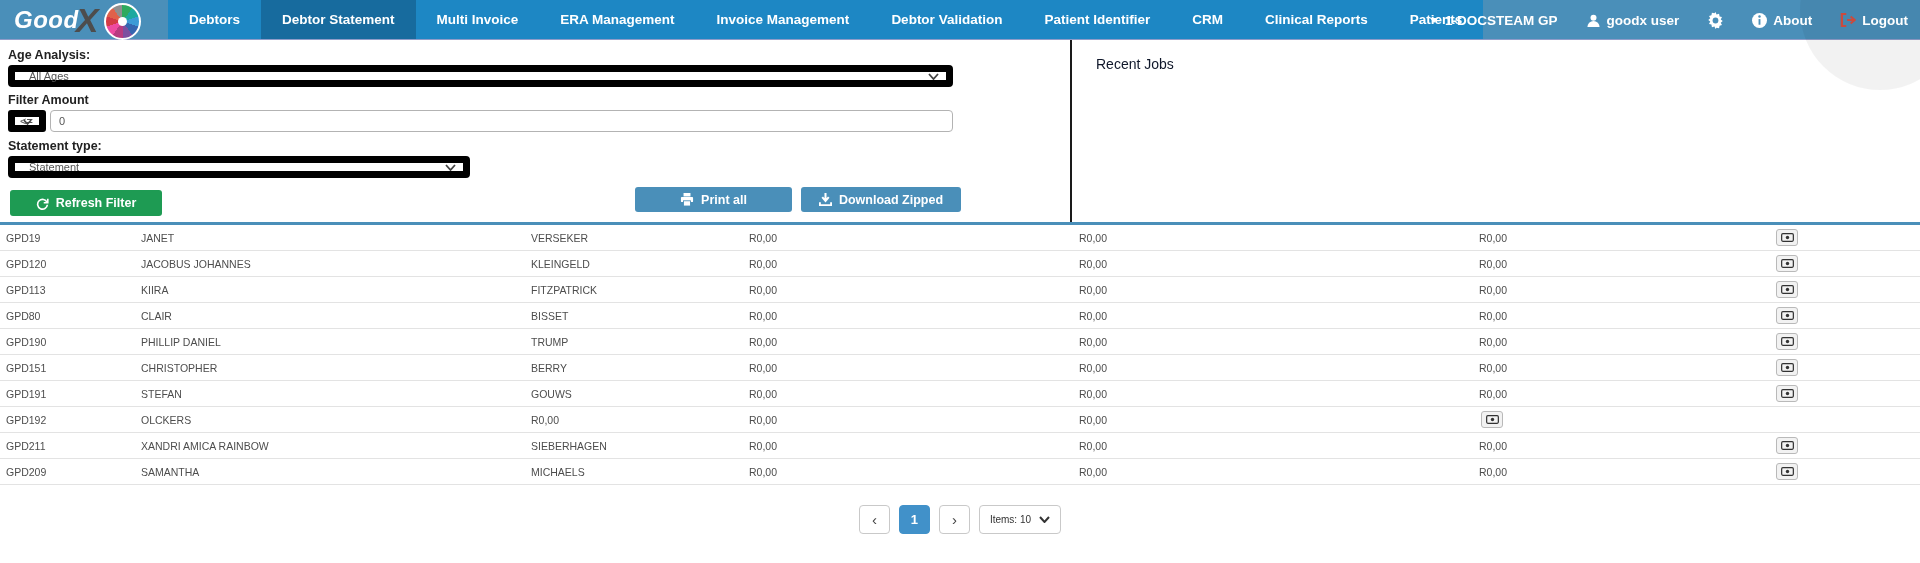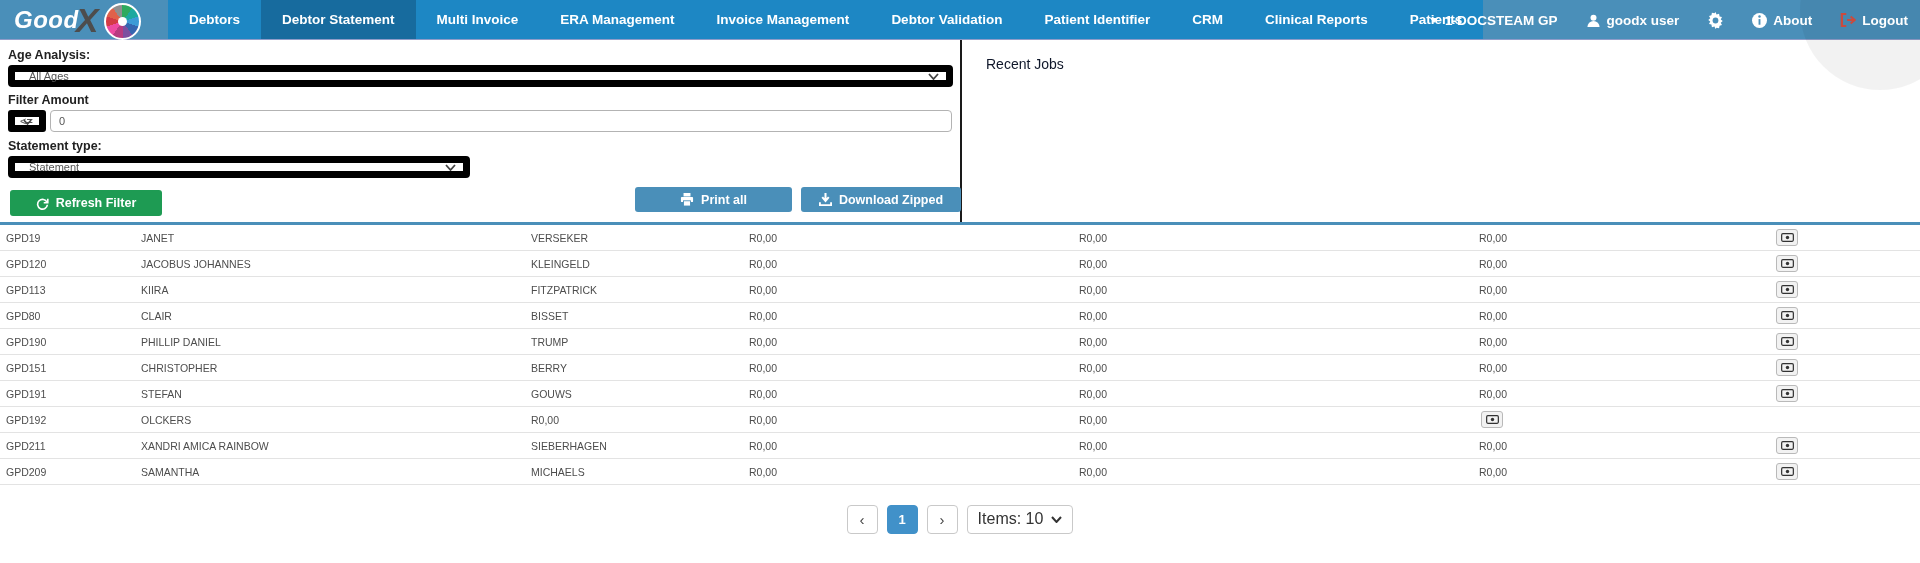--- a/index.html
+++ b/index.html
@@ -25,21 +25,21 @@
   .nav-tab { display:flex; align-items:center; padding:8px 21px; color:#ffffff; font-size:13.5px;
              font-weight:bold; cursor:pointer; white-space:nowrap; background:#1d87c4; }
   .nav-tab.active { background:#176b9e; }
   .nav-right { position:absolute; right:12px; top:0; height:40px; display:flex; align-items:center;
                gap:28px; color:#ffffff; font-size:13.5px; font-weight:bold; z-index:2; }
   .nav-right .nav-item { display:flex; align-items:center; gap:6px; cursor:pointer; white-space:nowrap; }
   .icon svg { display:block; }
 
   
   .content { position:relative; height:182px; display:flex; }
-  .filter-panel { width:962px; border-right:2px solid #1a1a1a; padding:6px 8px 0 8px; position:relative; }
+  .filter-panel { width:1072px; border-right:2px solid #1a1a1a; padding:6px 8px 0 8px; position:relative; }
   .flabel { font-size:12.5px; font-weight:bold; color:#222222; margin:2px 0 3px 0; }
   .selectbox { position:relative; height:22px; border:7px solid #000000; border-radius:4px; background:#ffffff;
                display:flex; align-items:center; padding:0 22px 0 14px; font-size:11px; color:#555555; cursor:pointer; }
   .selectbox .chev { position:absolute; right:7px; top:50%; transform:translateY(-50%); color:#444; }
   .w-full { width:945px; }
   .w-half { width:462px; }
   .amount-row { display:flex; gap:4px; margin-bottom:4px; }
   .op-select { width:38px; padding:0 14px 0 5px; border-radius:3px; }
   .amount-input { width:903px; height:22px; border:1px solid #b3b3b3; border-radius:4px; font-size:11px;
                   color:#555555; padding:0 8px; font-family:"Liberation Sans", sans-serif; }
@@ -62,21 +62,21 @@
   .action-btn { width:22px; height:17px; background:#f2f2f2; border:1px solid #b9b9b9; border-radius:3px;
                 display:inline-flex; align-items:center; justify-content:center; cursor:pointer; margin-left:2px; }
 
   
   .pager { height:44px; display:flex; align-items:center; justify-content:center; gap:9px; margin-top:12px; }
   .pg-btn { width:31px; height:29px; background:#ffffff; border:1px solid #c9c9c9; border-radius:4px;
             display:flex; align-items:center; justify-content:center; font-size:15px; color:#444444; cursor:pointer;
             font-family:"Liberation Sans", sans-serif; }
   .pg-btn.active { background:#4191c9; border-color:#4191c9; color:#ffffff; font-size:13px; font-weight:bold; }
   .items-select { height:29px; border:1px solid #c9c9c9; border-radius:4px; background:#ffffff;
-                  display:flex; align-items:center; gap:8px; padding:8px 10px; font-size:16px; color:#333333; cursor:pointer; }
+                  display:flex; align-items:center; gap:8px; padding:8px 10px; font-size:10px; color:#333333; cursor:pointer; }
 </style>
 </head>
 <body>
 
 <div class="navbar">
   <div class="logo-area">
     <span class="logo-good">Good</span>
       <span class="logo-x">X</span>
     <span class="pinwheel"></span>
   </div>

